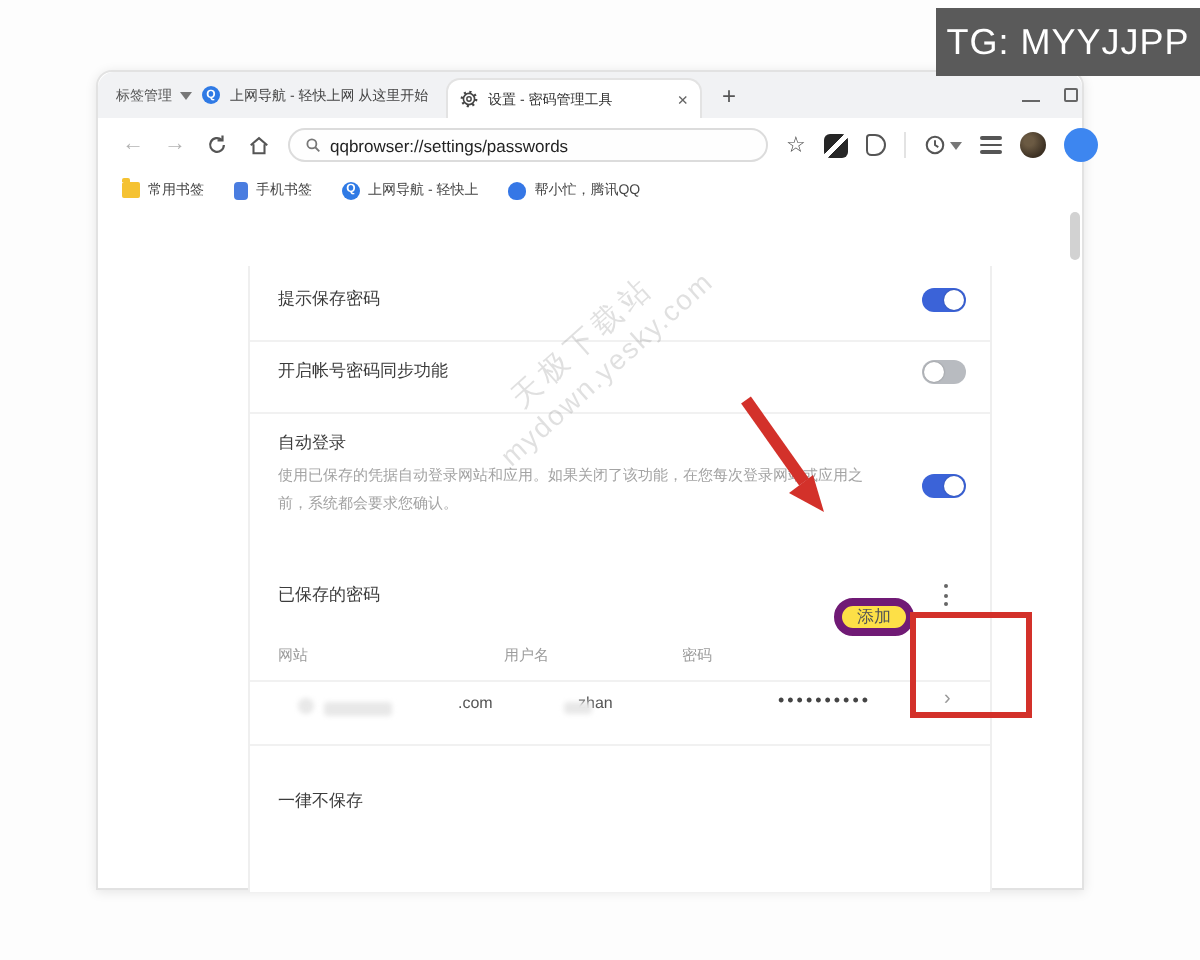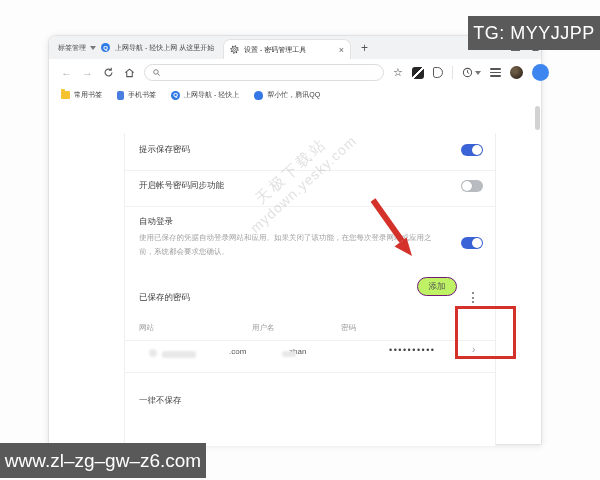--- a/index.html
+++ b/index.html
@@ -2,21 +2,21 @@
 <html><head>
 <meta charset="utf-8">
 <style>
   html,body{margin:0;padding:0;background:#fff;}
   .canvas{position:relative;width:600px;height:480px;background:#fdfdfd;overflow:hidden;
           font-family:"Liberation Sans",sans-serif;-webkit-font-smoothing:antialiased;}
 
   
   .tg-label{position:absolute;left:468px;top:4px;width:132px;height:34px;background:#5a5a5a;
             color:#fff;font-size:18px;display:flex;align-items:center;justify-content:center;
-            letter-spacing:.5px;z-index:50;margin-top:12px;}
+            letter-spacing:.5px;z-index:50;}
   .site-label{position:absolute;left:0;top:443px;width:206px;height:35px;background:#595959;
             color:#fff;font-size:19px;display:flex;align-items:center;justify-content:center;z-index:50;}
 
   
   .window{position:absolute;left:48px;top:35px;width:494px;height:410px;background:#fff;
           border:1px solid #e2e2e2;border-radius:8px 8px 0 0;box-shadow:0 1px 6px rgba(0,0,0,.10);
           box-sizing:border-box;}
 
   
   .titlebar{position:absolute;left:0;top:0;width:100%;height:23px;background:#f1f2f4;
@@ -84,22 +84,22 @@
   .content{position:absolute;left:75px;top:97px;width:370px;height:313px;background:#fff;
        border-left:1px solid #efefef;border-right:1px solid #efefef;box-sizing:content-box;}
   .rowlabel{position:absolute;left:14px;font-size:8.5px;color:#3c3c3c;white-space:nowrap;}
   .sep{position:absolute;left:0;width:100%;height:1px;background:#f1f1f1;}
   .toggle{position:absolute;width:22px;height:12px;border-radius:7px;background:#b8bbc0;cursor:pointer;}
   .toggle .knob{position:absolute;top:1px;left:1px;width:10px;height:10px;border-radius:50%;background:#fff;
        box-shadow:0 0 1px rgba(0,0,0,.3);}
   .toggle.on{background:#3b63d8;}
   .toggle.on .knob{left:11px;}
   .desc{position:absolute;left:14px;top:98px;width:302px;font-size:7.5px;line-height:1.9;color:#a3a3a3;}
-  .add-btn{position:absolute;left:292px;top:144px;width:40px;height:19px;border:1px solid #701a75;
-       border-radius:12px;background:#bef264;font-size:8.5px;color:#555;display:flex;align-items:center;
+  .add-btn{position:absolute;left:292px;top:166px;width:40px;height:19px;border:4px solid #701a75;
+       border-radius:12px;background:#fde047;font-size:8.5px;color:#555;display:flex;align-items:center;
        justify-content:center;font-family:inherit;}
   .dots3{position:absolute;left:347px;top:159px;display:flex;flex-direction:column;gap:2.5px;}
   .dots3 i{width:2px;height:2px;border-radius:50%;background:#666;}
   .colhead{position:absolute;top:190px;font-size:7.5px;color:#9c9c9c;}
   .smudge{position:absolute;background:#e8e8e8;filter:blur(1.2px);border-radius:2px;}
   .cell{position:absolute;top:214px;font-size:8px;color:#555;margin-left:30px;}
   .pwd-dots{letter-spacing:1.5px;font-size:9px;color:#444;}
   .chev{position:absolute;left:347px;top:211px;font-size:10px;color:#999;}
   .hint{position:absolute;left:14px;top:288px;font-size:7.5px;color:#9c9c9c;white-space:nowrap;}
 
@@ -115,21 +115,20 @@
        transform:rotate(-42deg);color:rgba(60,60,60,.16);text-align:center;pointer-events:none;}
   .wm1{font-size:15px;letter-spacing:3px;}
   .wm2{font-size:14px;letter-spacing:1px;}
 </style>
 </head>
 <body>
 
 <div class="canvas">
 
   <div class="tg-label">TG: MYYJJPP</div>
-  <div class="site-label">www.zl–zg–gw–z6.com</div>
 
   <div class="window">
 
     <div class="titlebar">
       <div class="tabmgr">
         <span>标签管理</span>
         <span class="caret-down"></span>
       </div>
       <div class="tab inactive">
         <span class="favicon-q">Q</span>
@@ -157,20 +156,21 @@
           <path d="M12 1v3.6H8.4" fill="none" stroke="#555" stroke-width="1.6"></path>
         </svg>
       <svg class="icon-svg home" width="11" height="11" viewBox="0 0 16 16">
           <path d="M2 8.2 8 3l6 5.2M4 7.5V14h8V7.5" fill="none" stroke="#555" stroke-width="1.5"></path>
         </svg>
       <div class="urlpill">
         <svg class="icon-svg" width="9" height="9" viewBox="0 0 16 16">
             <circle cx="7" cy="7" r="4" fill="none" stroke="#777" stroke-width="1.6"></circle>
             <path d="m10 10 3.6 3.6" stroke="#777" stroke-width="1.6"></path>
           </svg>
+        <span class="url-text">qqbrowser://settings/passwords</span>
       </div>
     </div>
     <div class="right-icons">
       <span class="star">☆</span>
       <span class="ext-dark"></span>
       <span class="d-icon"></span>
       <span class="vsep"></span>
       <span class="clock-group">
         <svg class="icon-svg" width="11" height="11" viewBox="0 0 16 16">
             <circle cx="8" cy="8" r="6" fill="none" stroke="#555" stroke-width="1.5"></circle>

